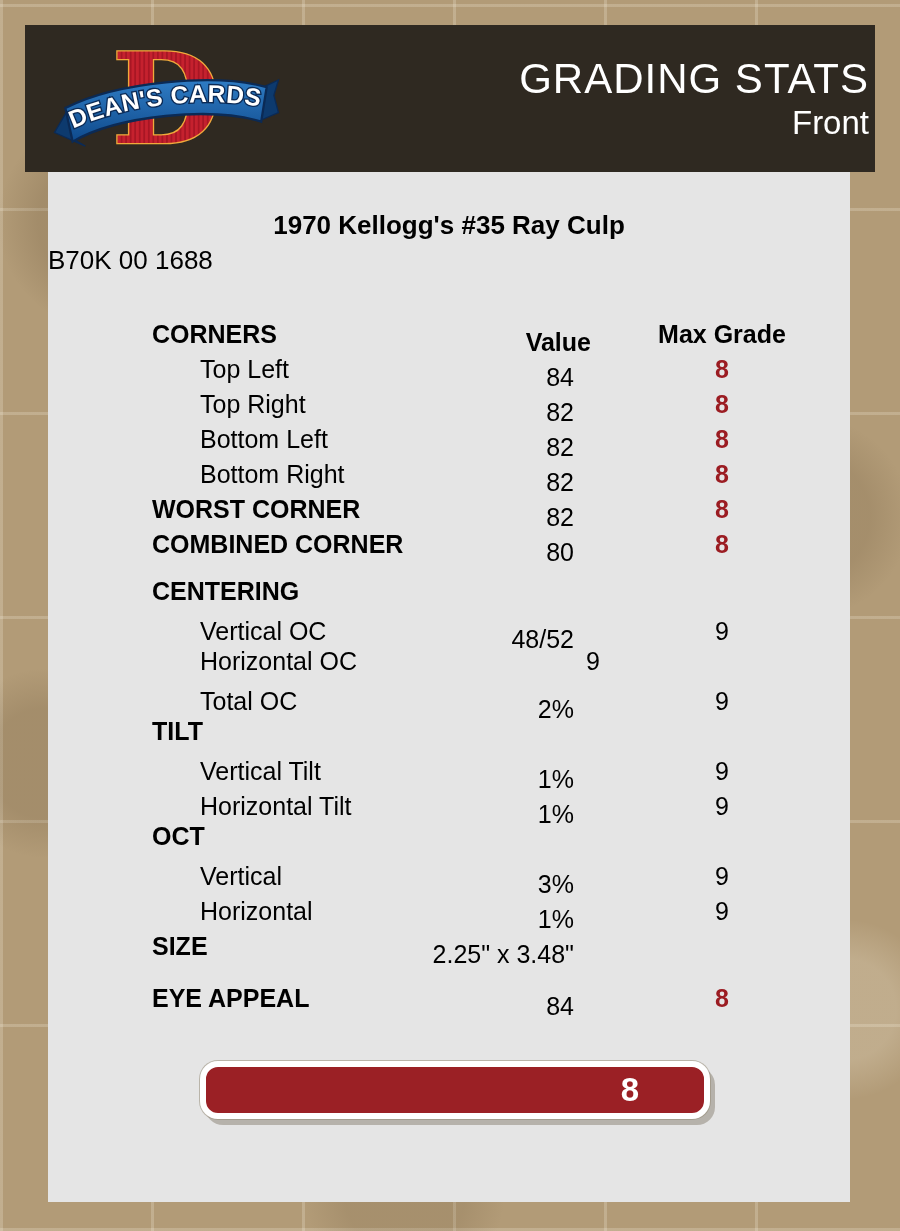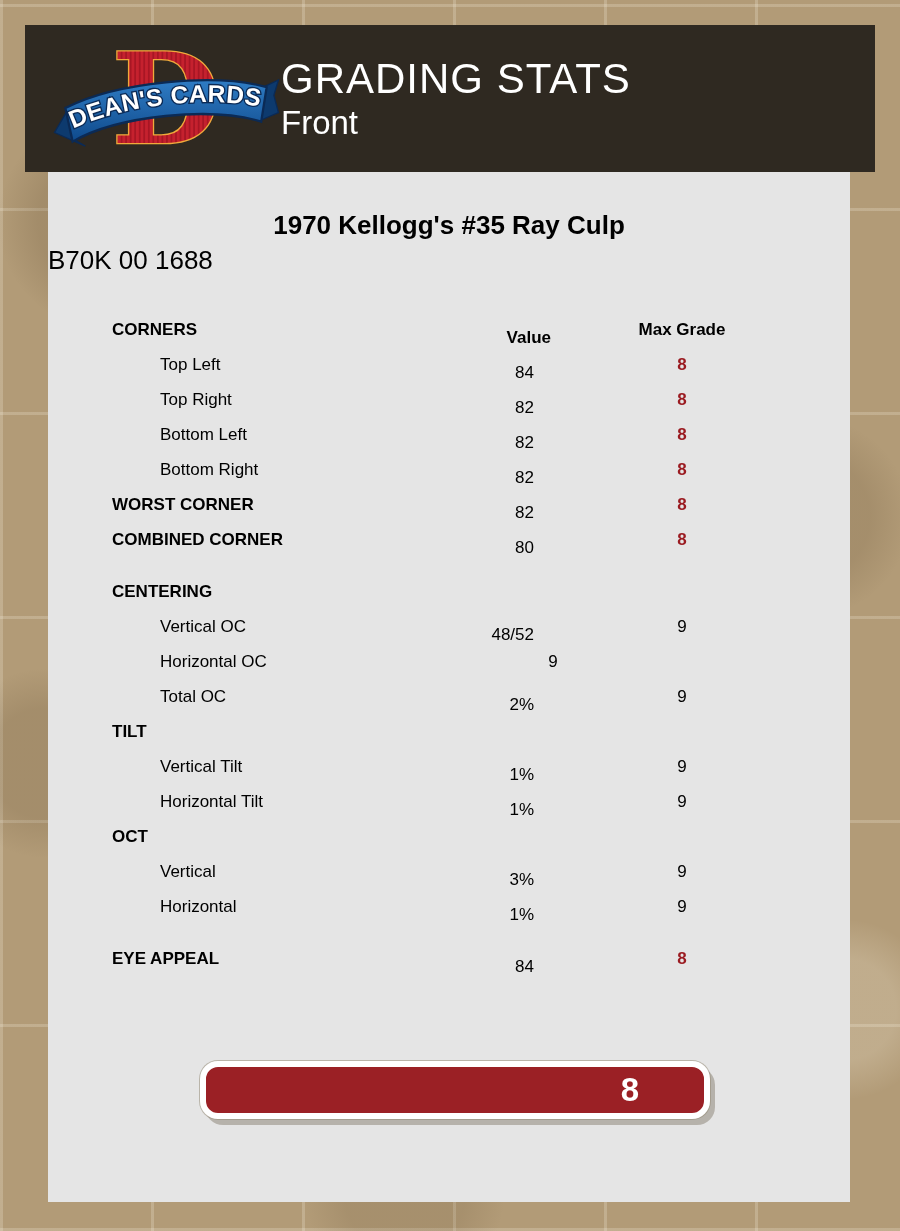--- a/index.html
+++ b/index.html
@@ -14,36 +14,36 @@
       radial-gradient(circle at 94% 82%, rgba(250,244,228,0.20) 0 50px, rgba(250,244,228,0) 90px),
       radial-gradient(circle at 45% 97%, rgba(84,64,38,0.12) 0 60px, rgba(84,64,38,0) 100px),
       repeating-linear-gradient(90deg, rgba(250,245,230,0.22) 0 3px, rgba(0,0,0,0) 3px 151px),
       repeating-linear-gradient(0deg, rgba(250,245,230,0.22) 0 3px, rgba(0,0,0,0) 3px 204px);
   }
   .header{
     position:absolute;left:25px;top:25px;width:850px;height:147px;
     background:#2f2921;display:flex;align-items:center;
   }
   .logo{width:230px;height:136px;margin-left:26px;flex:0 0 auto;}
-  .header-titles{flex:1;text-align:left;color:#ffffff;padding-right:6px;}
+  .header-titles{flex:1;text-align:right;color:#ffffff;padding-right:6px;}
   .header-title{font-size:42px;letter-spacing:1px;line-height:48px;}
   .header-subtitle{font-size:33px;line-height:40px;}
   .panel{
     position:absolute;left:48px;top:172px;width:802px;height:1030px;
     background:#e5e5e5;
   }
   .card-title{margin-top:36px;text-align:center;font-size:26px;font-weight:bold;color:#000;line-height:34px;}
   .card-code{font-size:26px;color:#000;line-height:36px;}
   .gtable{margin-top:34px;}
   .trow{
     display:grid;
     grid-template-columns:256px 166px 38px 220px;
-    padding-left:64px;
+    padding-left:104px;
     height:35px;align-items:center;
-    font-size:17px;color:#000;
+    font-size:25px;color:#000;
   }
   .trow .c-label{white-space:nowrap;}
   .trow.item .c-label{padding-left:48px;}
   .trow.section .c-label, .trow.head .c-label{font-weight:bold;}
   .c-value{text-align:right;white-space:nowrap;margin-top:16px;}
   .trow.head .c-value{font-weight:bold;margin-right:-17px;}
   .c-max{text-align:center;}
   .trow.head .c-max{font-weight:bold;}
   .trow.red-max .c-max{color:#9b1c22;font-weight:bold;}
   .row-spacer{height:17px;}
@@ -194,20 +194,26 @@
         <div class="c-value">3%</div>
         <div></div>
         <div class="c-max">9</div>
       </div>
       <div class="trow item">
         <div class="c-label">Horizontal</div>
         <div class="c-value">1%</div>
         <div></div>
         <div class="c-max">9</div>
       </div>
+      <div class="trow section">
+        <div class="c-label">SIZE</div>
+        <div class="c-value">2.25" x 3.48"</div>
+        <div></div>
+        <div class="c-max"></div>
+      </div>
       <div class="row-spacer"></div>
       <div class="trow section red-max">
         <div class="c-label">EYE APPEAL</div>
         <div class="c-value">84</div>
         <div></div>
         <div class="c-max">8</div>
       </div>
     </div>
 
   <div class="final-grade">

